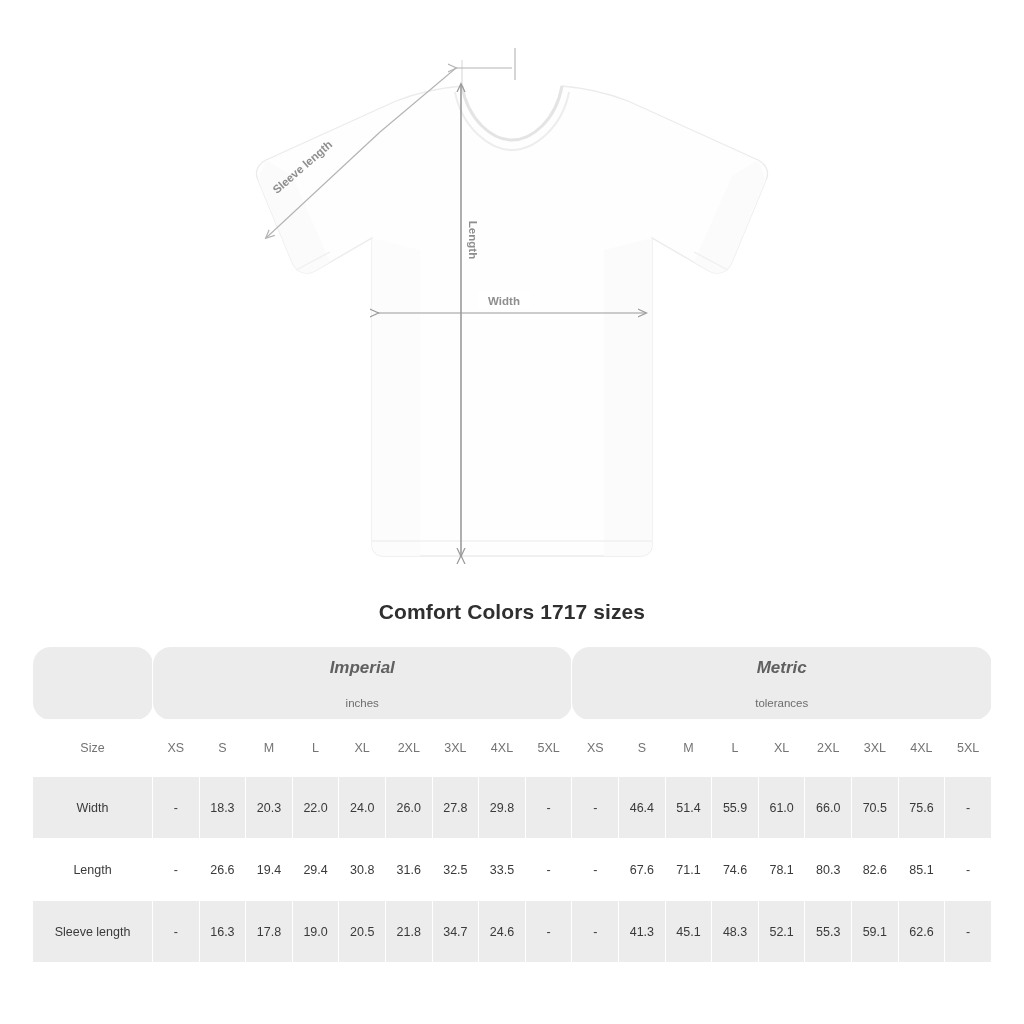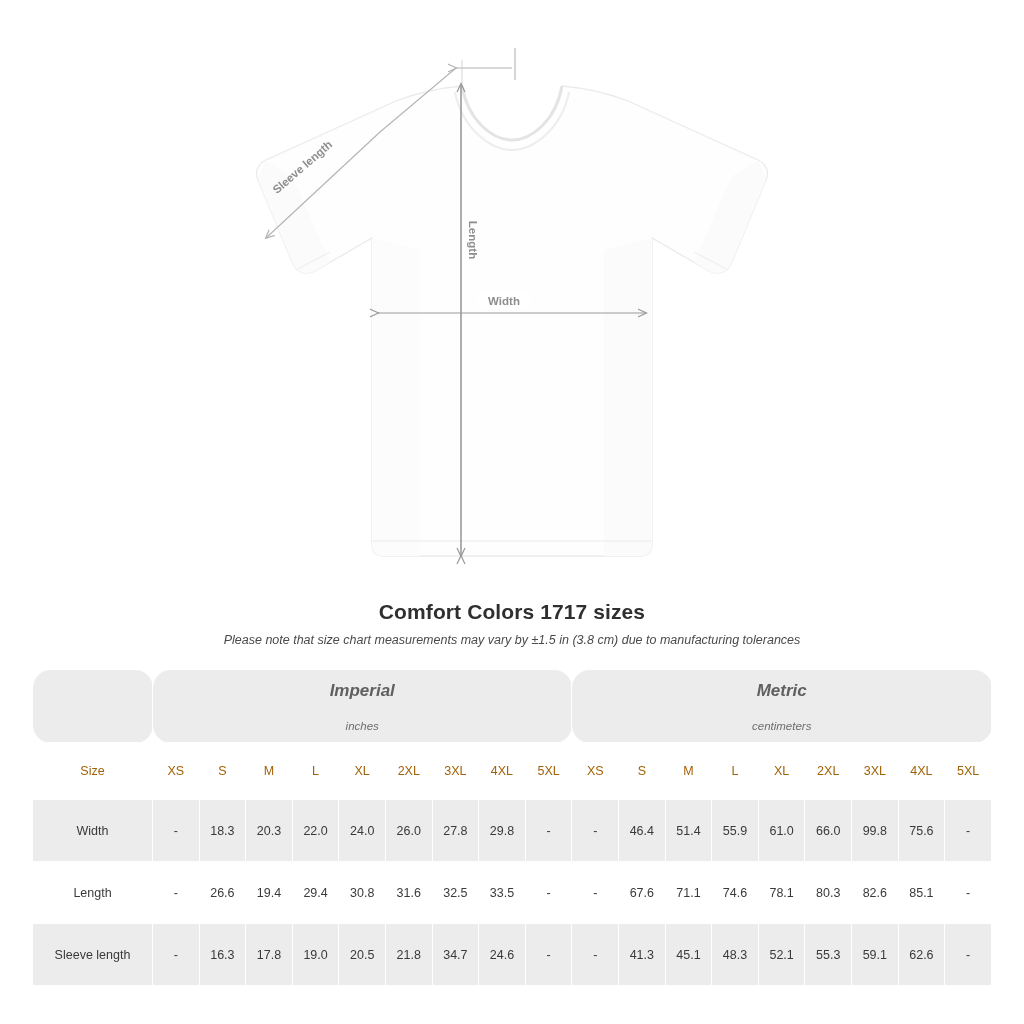--- a/index.html
+++ b/index.html
@@ -76,31 +76,30 @@
   }
   .unit-name {
     font-size: 17px;
     font-style: italic;
     font-weight: bold;
     color: #606060;
     line-height: 1.25;
   }
   .unit-sub {
     font-size: 11.5px;
-    font-style: italic;
     color: #6d6d6d;
     margin-top: 18px;
   }
 
   .head-row td {
     background: #ffffff;
     height: 54px;
     font-size: 12.5px;
     font-weight: bold;
-    color: #a16207;
+    color: #737373;
   }
   .head-row td.corner {
     background: #ffffff;
   }
 
   .data-row td {
     height: 59px;
     font-size: 12.5px;
     color: #3a3a3a;
   }
@@ -187,21 +186,20 @@
       <g>
         <path d="M378,313 L646,313" stroke="#9a9a9a" stroke-width="1.1" fill="none" marker-start="url(#arr)" marker-end="url(#arr)"></path>
       </g>
       <rect x="478" y="291" width="52" height="18" fill="#ffffff"></rect>
       <text x="504" y="305" text-anchor="middle" font-family="Liberation Sans, sans-serif" font-size="11.5" font-weight="bold" fill="#8e8e8e">Width</text>
     </svg>
   </div>
 
   <div class="title-block">
     <div class="chart-title">Comfort Colors 1717 sizes</div>
-    <div class="chart-note">Please note that size chart measurements may vary by ±1.5 in (3.8 cm) due to manufacturing tolerances</div>
   </div>
 
   <div class="table-wrap">
     <table class="size-table">
       <colgroup>
         <col class="labelcol">
         <col class="datacol">
           <col class="datacol">
           <col class="datacol">
           <col class="datacol">
@@ -222,21 +220,21 @@
       </colgroup>
       <tbody>
         <tr class="unit-head">
           <td></td>
           <td colspan="9">
             <div class="unit-name">Imperial</div>
             <div class="unit-sub">inches</div>
           </td>
           <td colspan="9">
             <div class="unit-name">Metric</div>
-            <div class="unit-sub">centimeters</div>
+            <div class="unit-sub">tolerances</div>
           </td>
         </tr>
 
         <tr class="head-row">
           <td class="corner">Size</td>
           <td>XS</td>
           <td>S</td>
           <td>M</td>
           <td>L</td>
           <td>XL</td>
@@ -265,21 +263,21 @@
           <td>26.0</td>
           <td>27.8</td>
           <td>29.8</td>
           <td>-</td>
           <td>-</td>
           <td>46.4</td>
           <td>51.4</td>
           <td>55.9</td>
           <td>61.0</td>
           <td>66.0</td>
-          <td>99.8</td>
+          <td>70.5</td>
           <td>75.6</td>
           <td>-</td>
         </tr>
 
         <tr class="data-row plain">
           <td class="row-label">Length</td>
           <td>-</td>
           <td>26.6</td>
           <td>19.4</td>
           <td>29.4</td>

